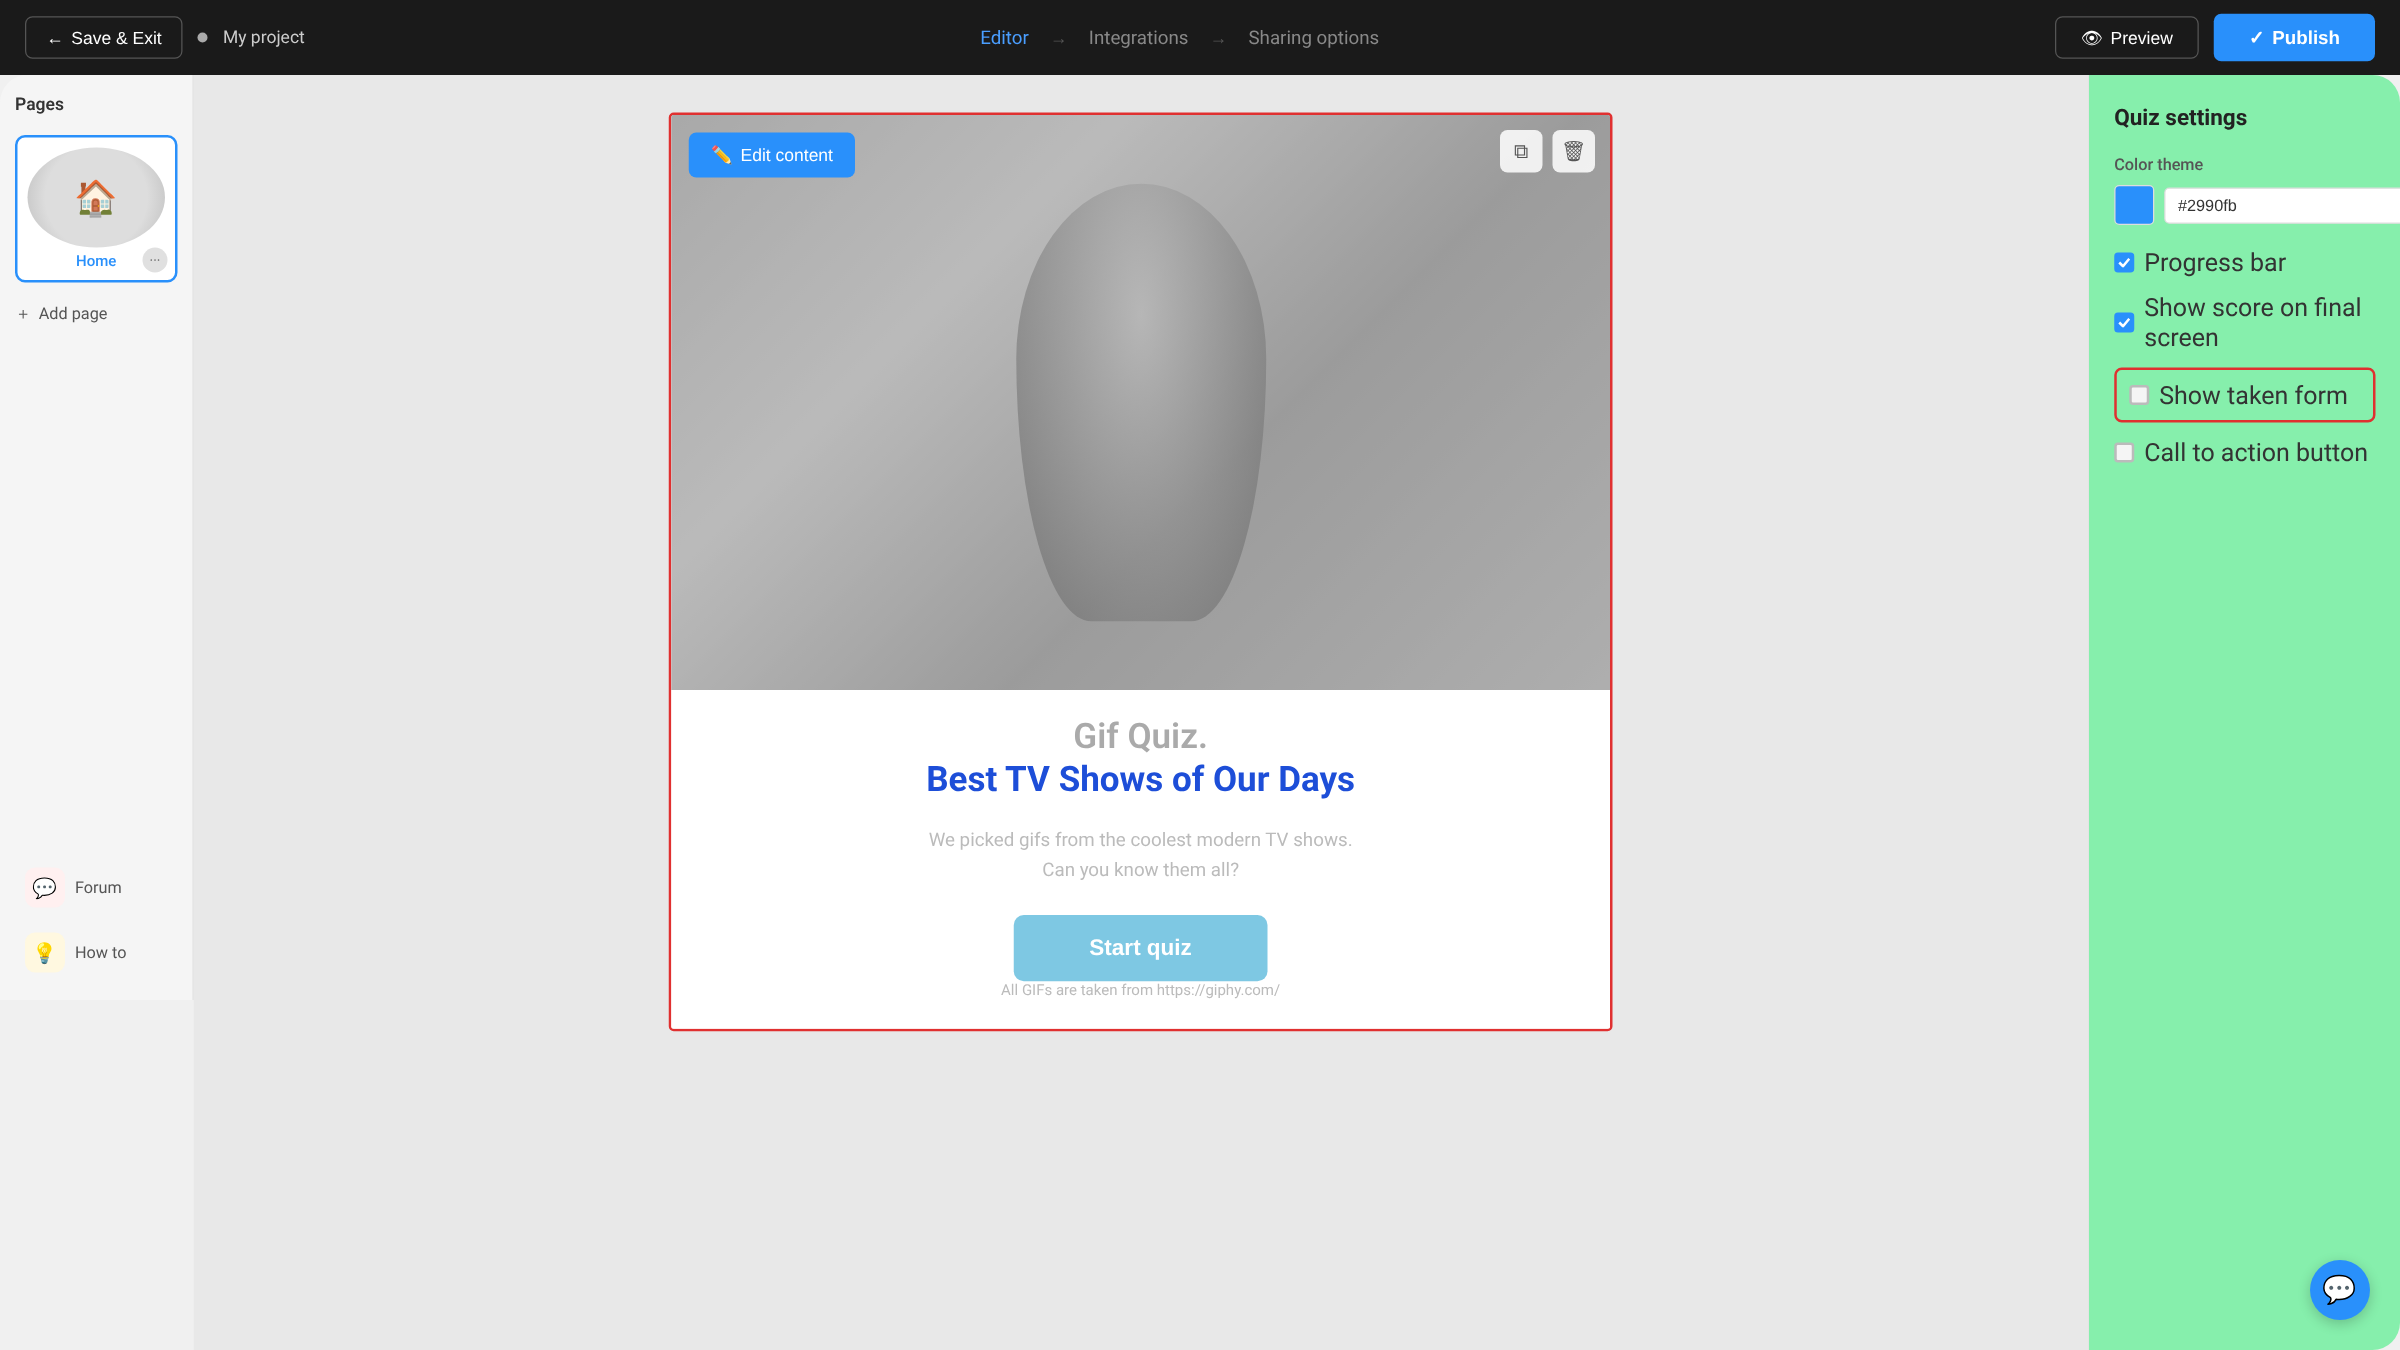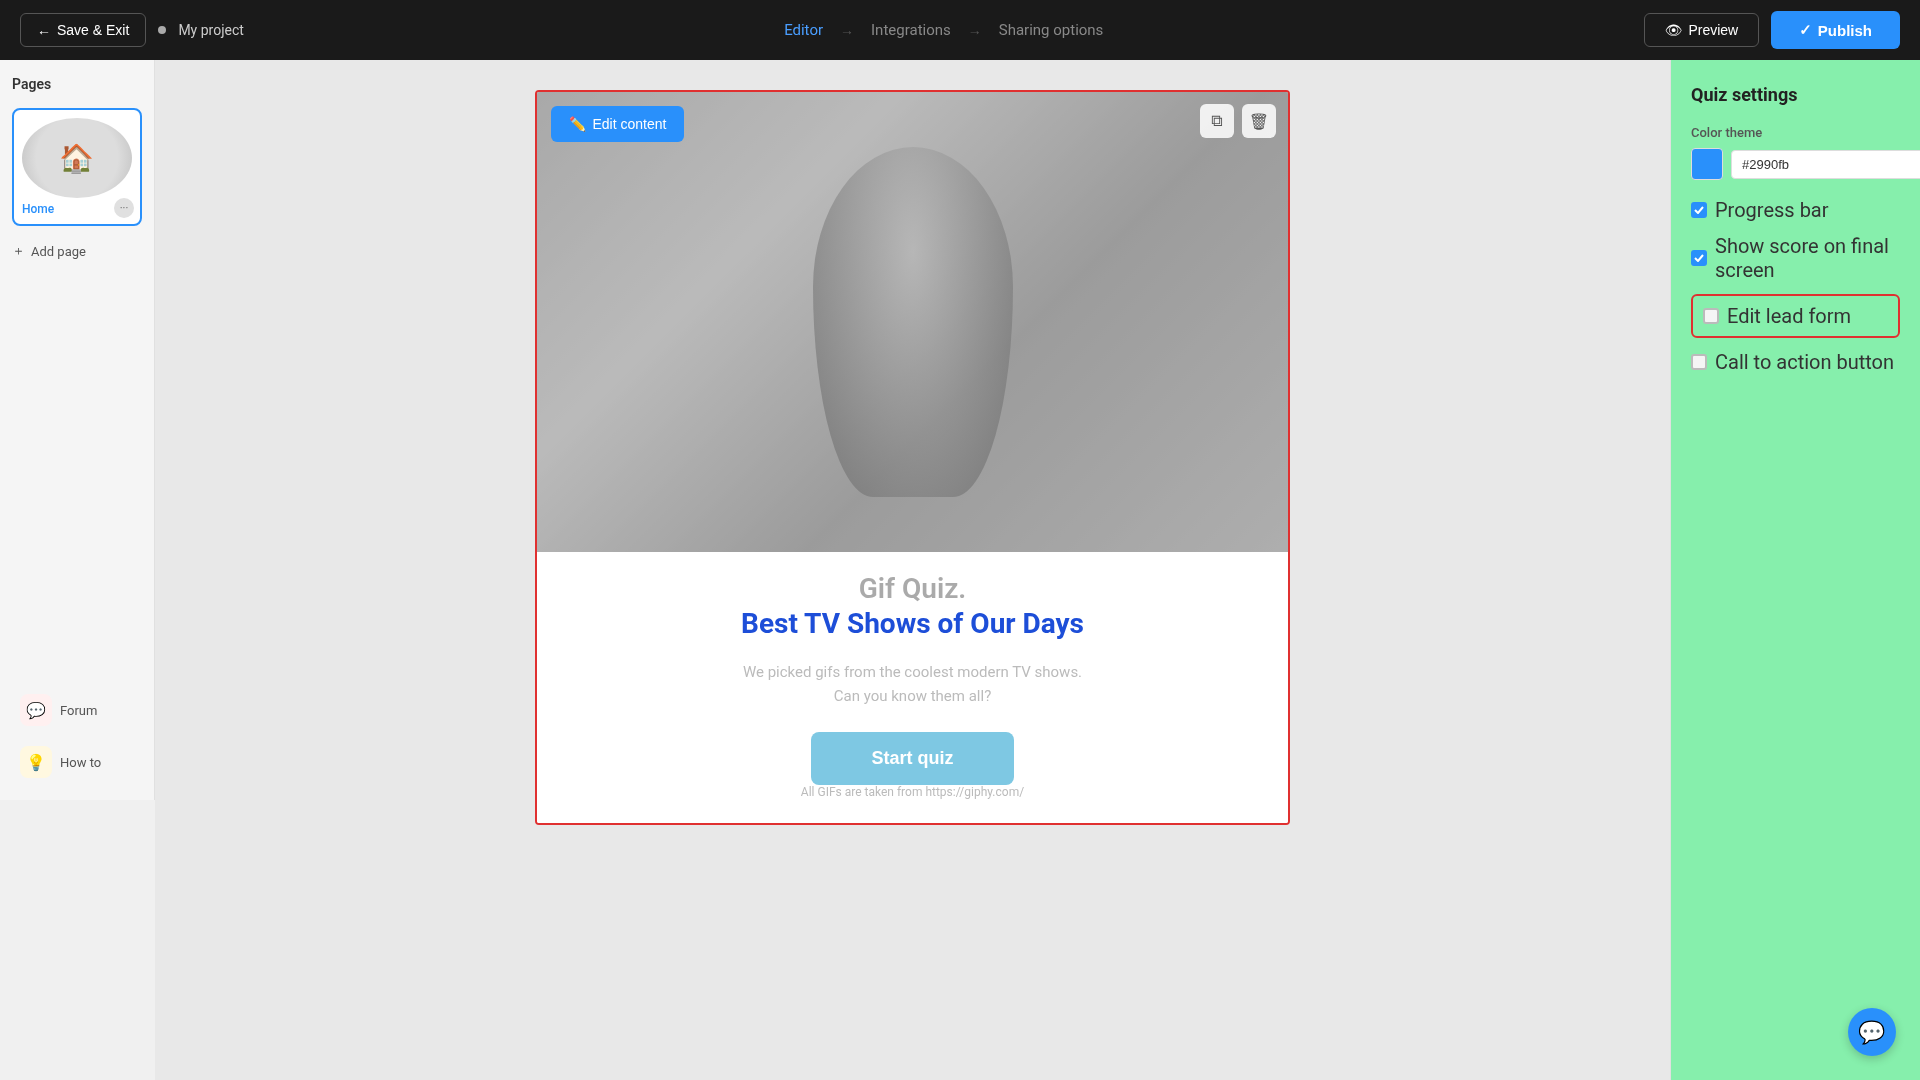--- a/index.html
+++ b/index.html
@@ -32,39 +32,39 @@
       padding: 8px 20px; border-radius: 6px; cursor: pointer; font-size: 14px;
       display: flex; align-items: center; gap: 6px;
     }
     .publish-btn {
       background: #2990fb; border: none; color: #fff;
       padding: 10px 28px; border-radius: 6px; cursor: pointer; font-size: 15px;
       font-weight: 600; display: flex; align-items: center; gap: 6px;
     }
 
     
-    .main-area { display: flex; flex: 1; overflow: hidden; }
+    .main-area { display: flex; flex: 1; overflow: hidden; border-radius: 22px; }
 
     
     .sidebar-pages {
       width: 155px; background: #f5f5f5; border-right: 1px solid #e0e0e0;
       padding: 16px 12px; flex-shrink: 0; display: flex; flex-direction: column; gap: 12px;
     }
     .sidebar-title { font-size: 14px; font-weight: 600; color: #333; margin-bottom: 4px; }
     .page-thumb {
       border: 2px solid #2990fb; border-radius: 8px; background: #fff;
       padding: 8px; cursor: pointer; position: relative;
     }
     .page-thumb-inner {
       width: 100%; height: 80px; background: #e8e8e8; border-radius: 50%;
       display: flex; align-items: center; justify-content: center; margin-bottom: 4px;
       background: radial-gradient(circle, #ddd 60%, #bbb 100%);
     }
     .page-thumb-icon { font-size: 28px; color: #aaa; }
-    .page-thumb-label { font-size: 12px; color: #2990fb; font-weight: 500; }
+    .page-thumb-label { font-size: 12px; color: #2990fb; text-align: center; font-weight: 500; }
     .page-thumb-dots {
       position: absolute; bottom: 6px; right: 6px; width: 20px; height: 20px;
       border-radius: 50%; background: #e0e0e0; display: flex; align-items: center; justify-content: center;
       font-size: 11px; color: #666; cursor: pointer;
     }
     .add-page-btn {
       display: flex; align-items: center; gap: 6px; color: #555; font-size: 13px;
       cursor: pointer; padding: 4px 0;
     }
     .sidebar-action {
@@ -296,21 +296,21 @@
           <svg width="10" height="8" viewBox="0 0 10 8">
               <polyline points="1,4 4,7 9,1" fill="none" stroke="white" stroke-width="2"></polyline>
             </svg>
         </div>
         <span class="checkbox-label">Show score on final screen</span>
       </div>
 
       <div style="border: 2px solid #e03030; border-radius: 6px; padding: 8px 10px; margin-bottom: 12px;">
         <div class="checkbox-row" style="margin-bottom:0;">
           <div class="cb cb-unchecked"></div>
-          <span class="checkbox-label">Edit lead form</span>
+          <span class="checkbox-label">Show taken form</span>
         </div>
       </div>
 
       <div class="checkbox-row">
         <div class="cb cb-unchecked"></div>
         <span class="checkbox-label">Call to action button</span>
       </div>
 
     </div>
   </div>

